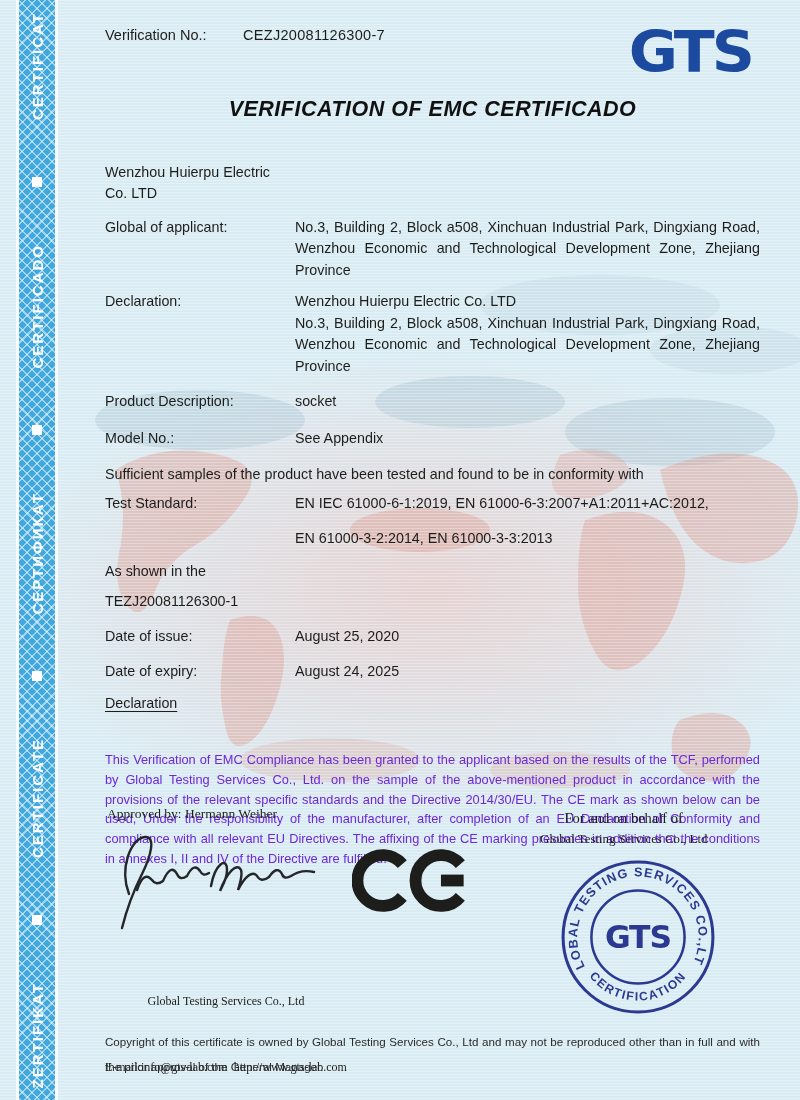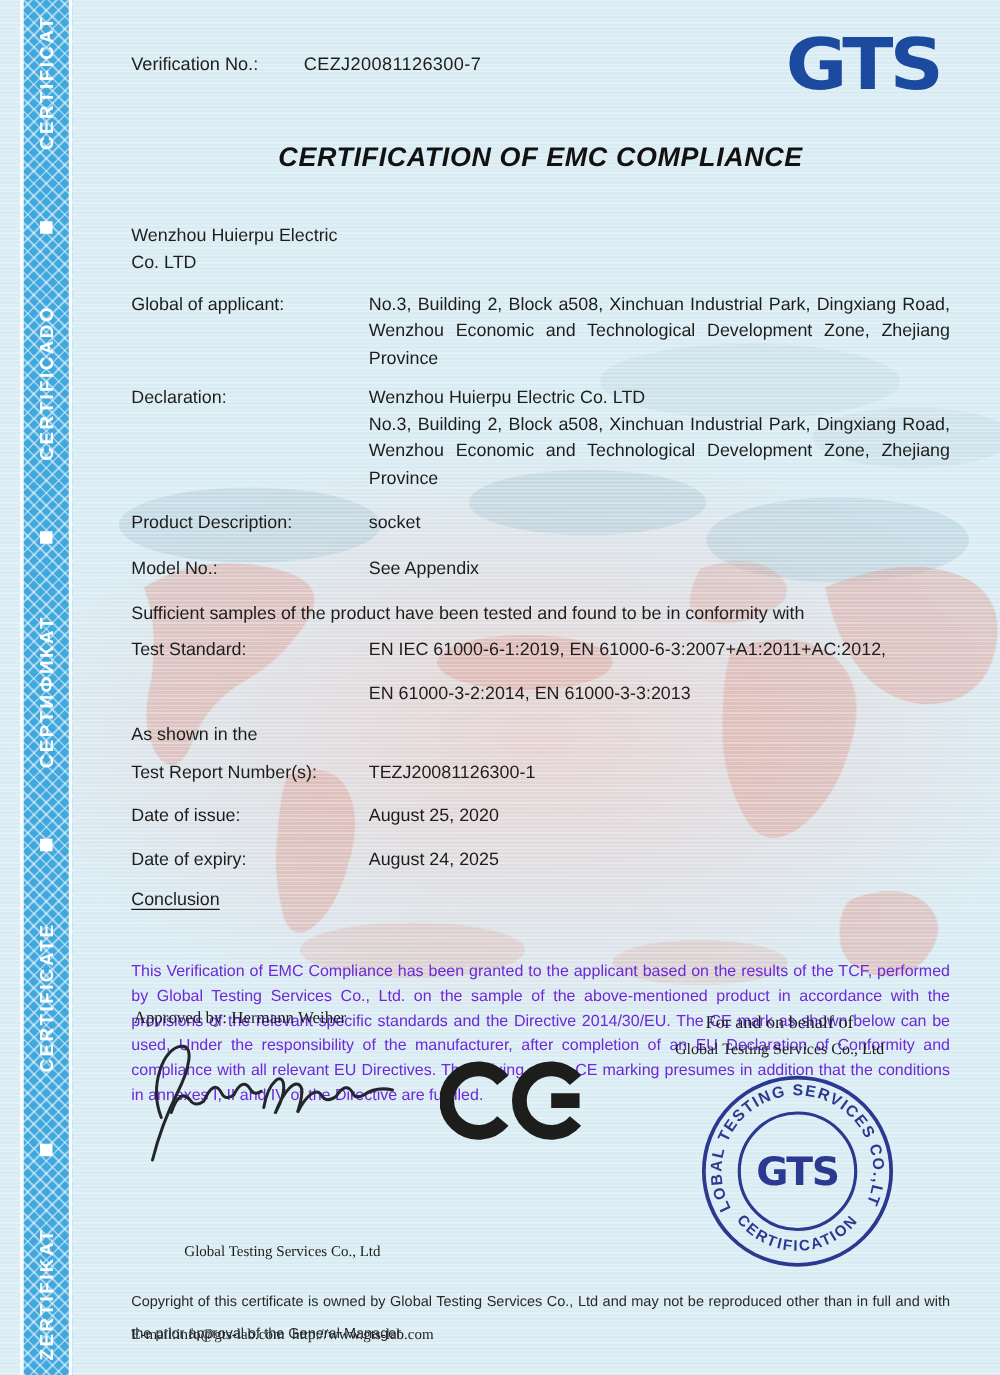--- a/index.html
+++ b/index.html
@@ -33,21 +33,21 @@
   .ribbon .word {
     writing-mode:vertical-rl; transform:rotate(180deg);
     color:#fff; font-weight:bold; font-size:15px; letter-spacing:2px;
     text-align:center; white-space:nowrap;
   }
   .ribbon .sep { width:10px; height:10px; background:#fff; flex:none; }
 
   
   .content { position:absolute; left:105px; top:0; width:655px; z-index:2; }
 
-  .verify-row { display:flex; padding-top:44px; font-size:14.5px; }
+  .verify-row { display:flex; padding-top:27px; font-size:14.5px; }
   .verify-row .lbl { width:138px; }
   .verify-row .val { letter-spacing:.3px; }
 
   .gts-logo {
     position:absolute; top:22px; right:48px; z-index:4;
     font-family:"DejaVu Sans", sans-serif;
     font-size:60px; font-weight:900; letter-spacing:-3px;
     color:#1b4a9e; line-height:1; transform:scaleY(.95);
   }
 
@@ -140,21 +140,21 @@
 
   <div class="gts-logo">GTS</div>
 
   <div class="content">
 
     <div class="verify-row">
       <span class="lbl">Verification No.:</span>
       <span class="val">CEZJ20081126300-7</span>
     </div>
 
-    <h1 class="title">CERTIFICATION OF EMC COMPLIANCE</h1>
+    <h1 class="title">VERIFICATION OF EMC CERTIFICADO</h1>
 
     <div class="fields">
 
       <div class="row mb12">
         <span>Wenzhou Huierpu Electric Co. LTD</span>
       </div>
 
       <div class="row mb10">
         <span>Global of applicant:</span>
         <span class="val">No.3, Building 2, Block a508, Xinchuan Industrial Park, Dingxiang Road, Wenzhou Economic and Technological Development Zone, Zhejiang Province</span>
@@ -184,36 +184,35 @@
         <span>Test Standard:</span>
         <span>
           <span style="display:block">EN IEC 61000-6-1:2019, EN 61000-6-3:2007+A1:2011+AC:2012,</span>
           <span class="std-line2" style="display:block">EN 61000-3-2:2014, EN 61000-3-3:2013</span>
         </span>
       </div>
 
       <div class="fullline mb10">As shown in the</div>
 
       <div class="row mb14">
-        <span>Test Report Number(s):</span>
         <span>TEZJ20081126300-1</span>
       </div>
 
       <div class="row mb14">
         <span>Date of issue:</span>
         <span>August 25, 2020</span>
       </div>
 
       <div class="row mb12">
         <span>Date of expiry:</span>
         <span>August 24, 2025</span>
       </div>
     </div>
 
-    <div class="conclusion-h">Conclusion</div>
+    <div class="conclusion-h">Declaration</div>
     <p class="conclusion-p">This Verification of EMC Compliance has been granted to the applicant based on the results of the TCF, performed by Global Testing Services Co., Ltd. on the sample of the above-mentioned product in accordance with the provisions of the relevant specific standards and the Directive 2014/30/EU. The CE mark as shown below can be used, Under the responsibility of the manufacturer, after completion of an EU Declaration of Conformity and compliance with all relevant EU Directives. The affixing of the CE marking presumes in addition that the conditions in annexes I, II and IV of the Directive are fulfilled.</p>
   </div>
 
   <div class="bottom">
 
     <div class="approved serif">Approved by: Hermann Weiher</div>
 
     <svg class="signature" width="225" height="105" viewBox="0 0 225 105" xmlns="http://www.w3.org/2000/svg">
       <g fill="none" stroke="#23262b" stroke-width="2.4" stroke-linecap="round">
         <path d="M30,66 C20,40 32,10 46,9 C57,8 52,28 43,46 C33,66 27,84 23,100"></path>

